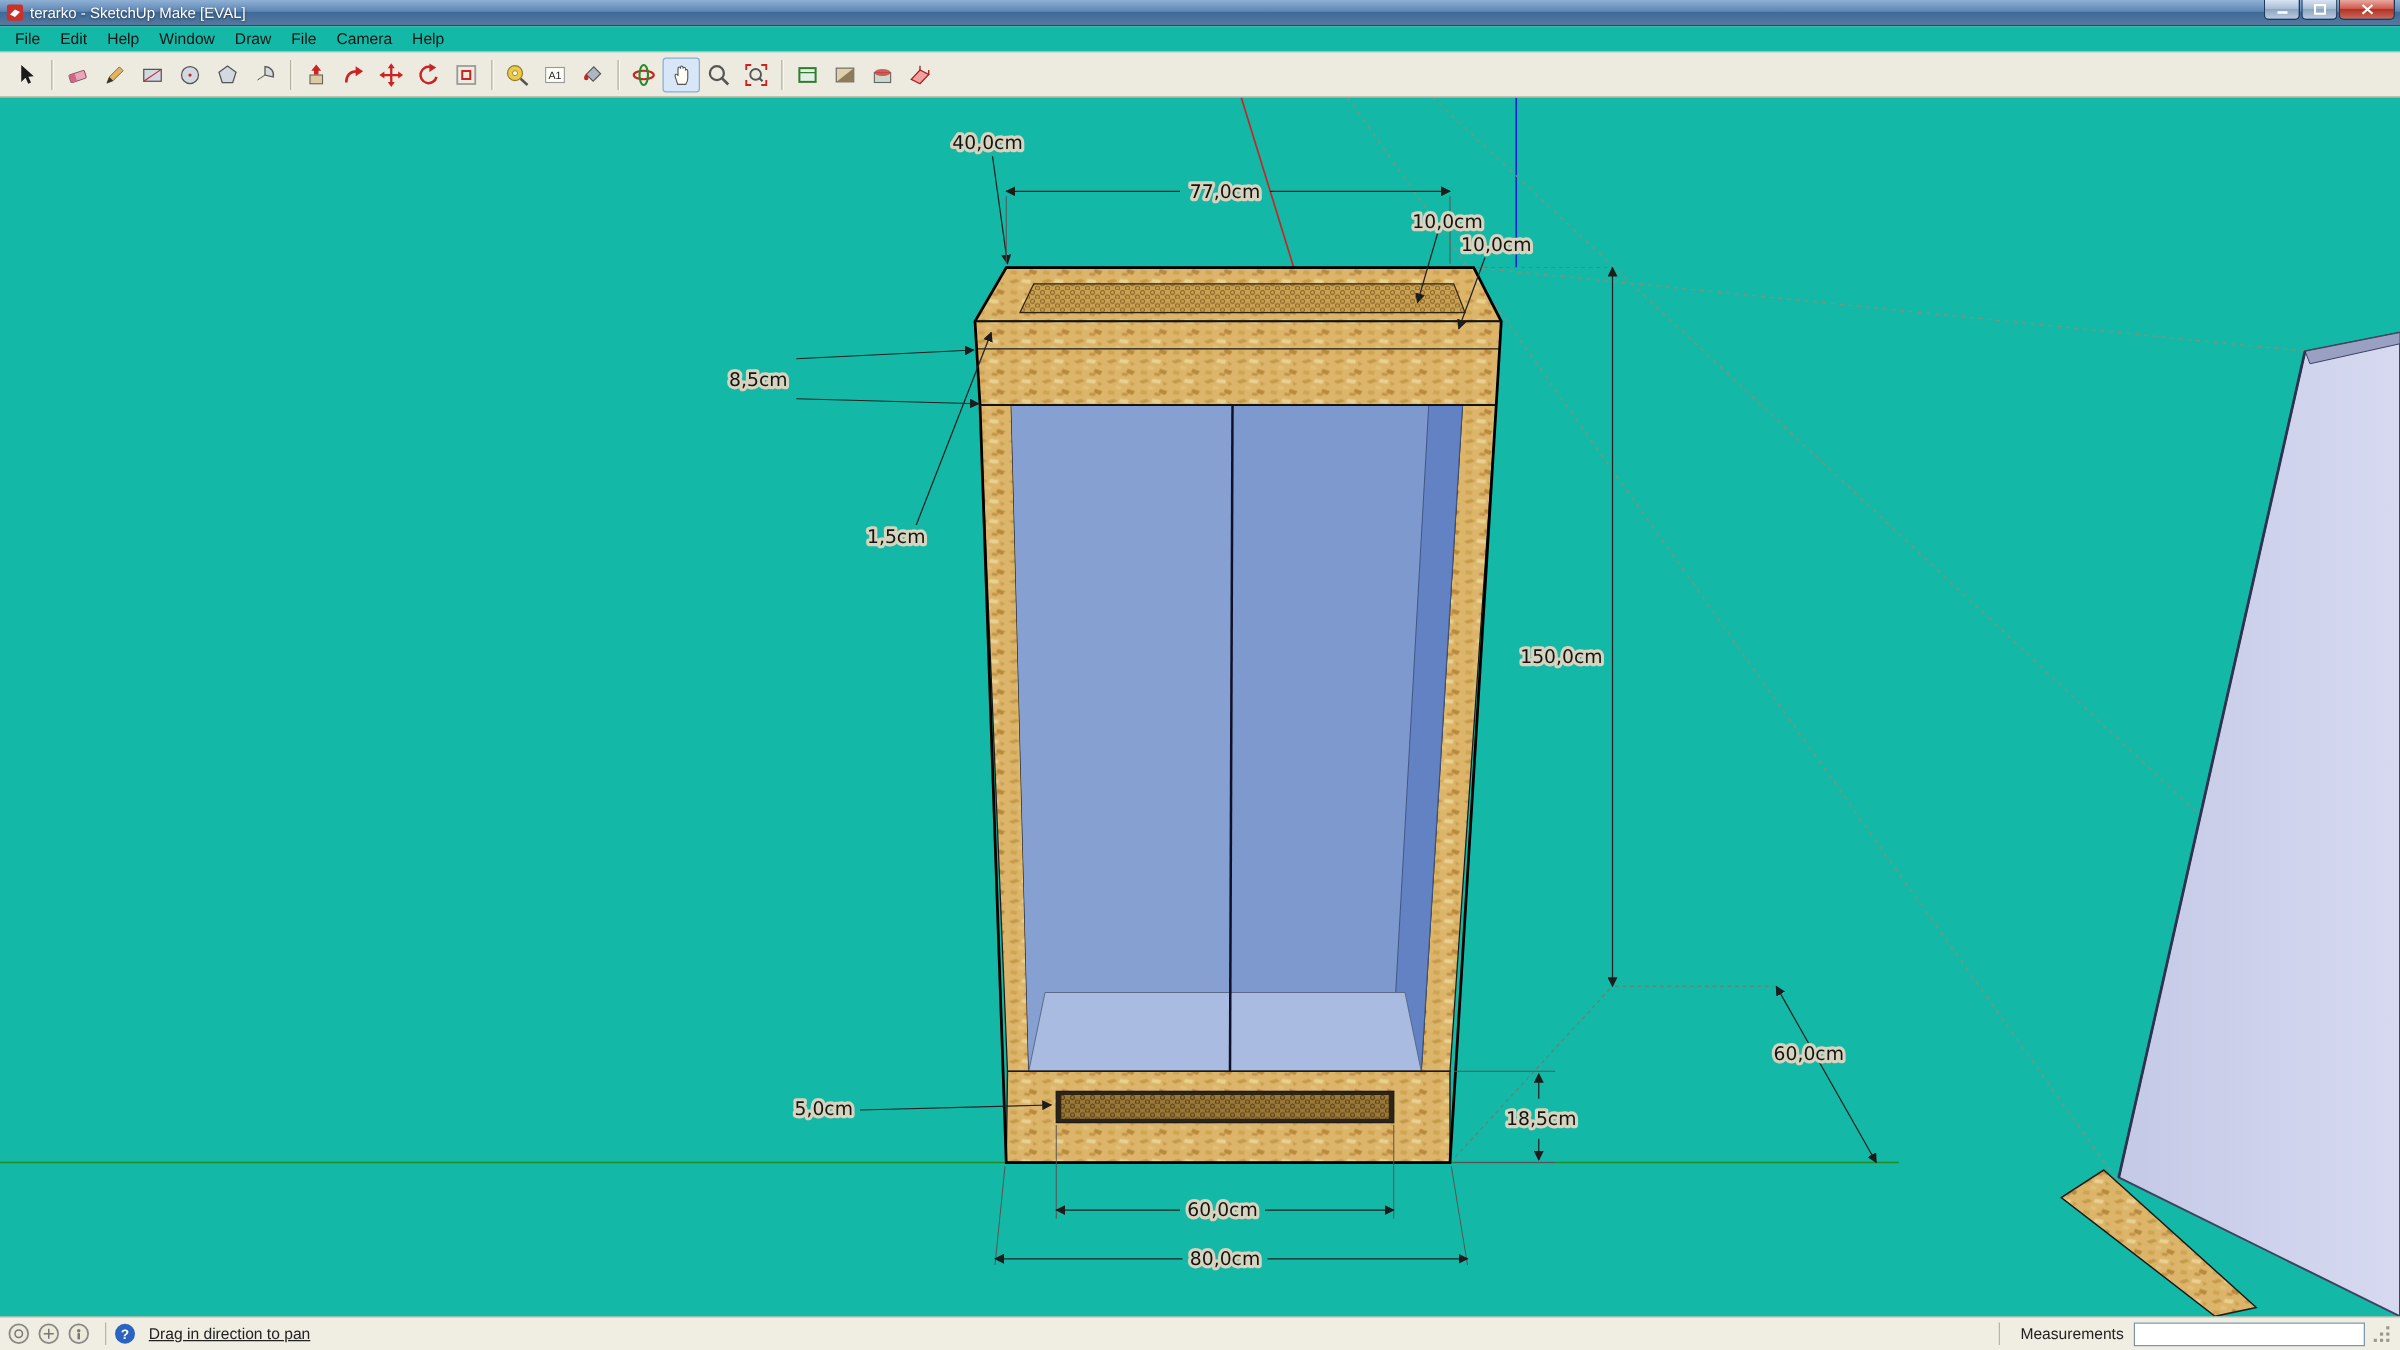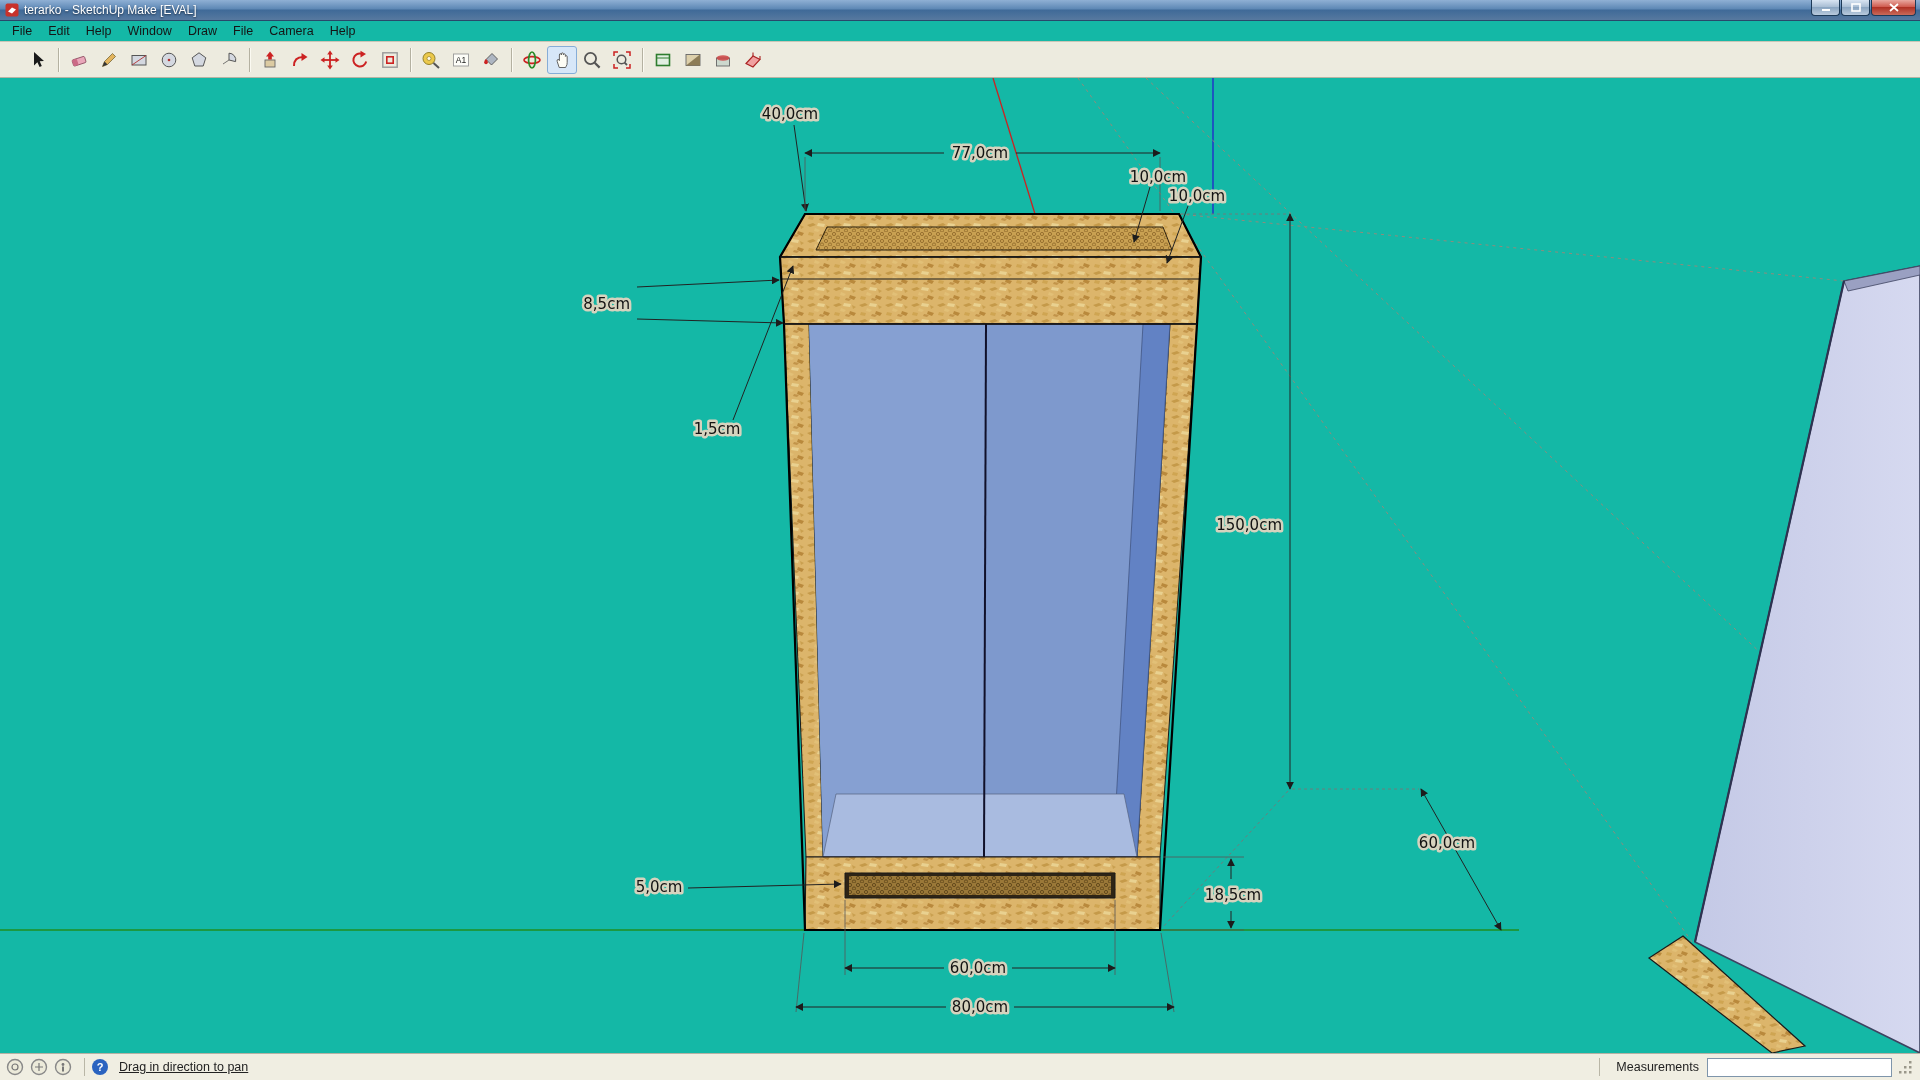--- a/index.html
+++ b/index.html
@@ -18,21 +18,21 @@
     background:linear-gradient(#d8e4f2,#a9bed4 45%,#8ba6c2 50%,#b9cadd); cursor:default; }
   .wbtn.close { width:45px; background:linear-gradient(#e8a8a0,#d05c50 45%,#b03225 50%,#c96a5a); }
 
   
   .menubar { height:21px; background:#14b8a6; border-bottom:1px solid #c9c6b6;
     display:flex; align-items:center; padding-left:4px; font-size:12.5px; color:#151515; }
   .menu-item { padding:2px 8px; }
 
   
   .toolbar { height:36px; background:#edebdf; border-bottom:1px solid #b7b4a4;
-    display:flex; align-items:center; padding-left:23px; }
+    display:flex; align-items:center; padding-left:6px; }
   .tool { width:30px; height:28px; border:1px solid transparent; border-radius:3px;
     background:transparent; display:flex; align-items:center; justify-content:center; padding:0; }
   .tool.active { background:#d7e7f8; border-color:#86add7; }
   .tsep { width:1px; height:24px; background:#b4b1a1; box-shadow:1px 0 0 #fbfaf2; margin:0 5px; }
   .ticon { width:20px; height:20px; display:block; }
 
   
   .viewport { position:relative; height:975px; background:#14b8a6; overflow:hidden; }
   .viewport svg.scene { position:absolute; left:0; top:0; }
   .dimtext { font-family:"DejaVu Sans", sans-serif; font-size:15px; fill:#131313;

